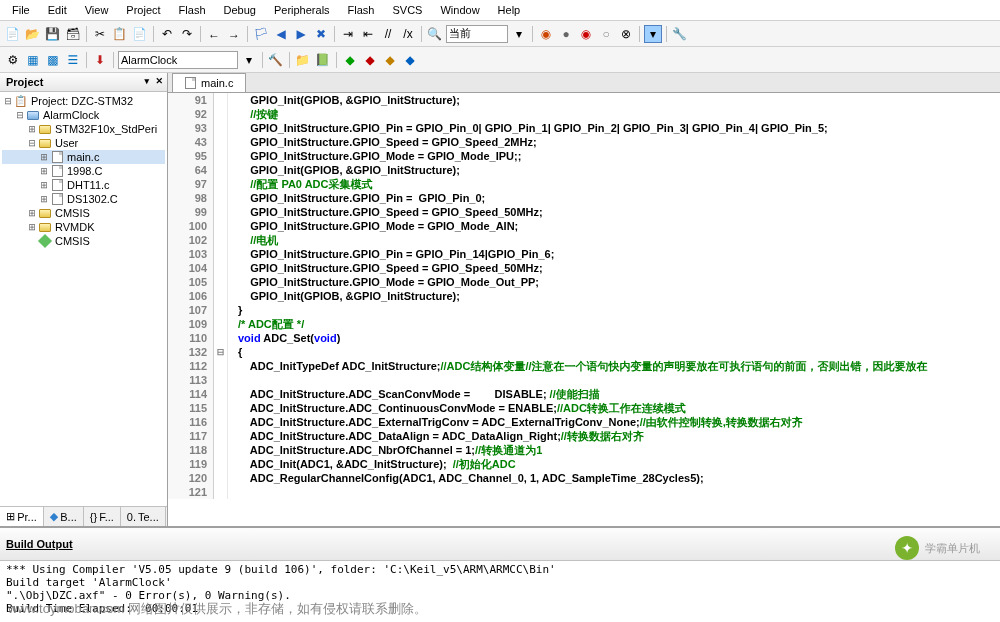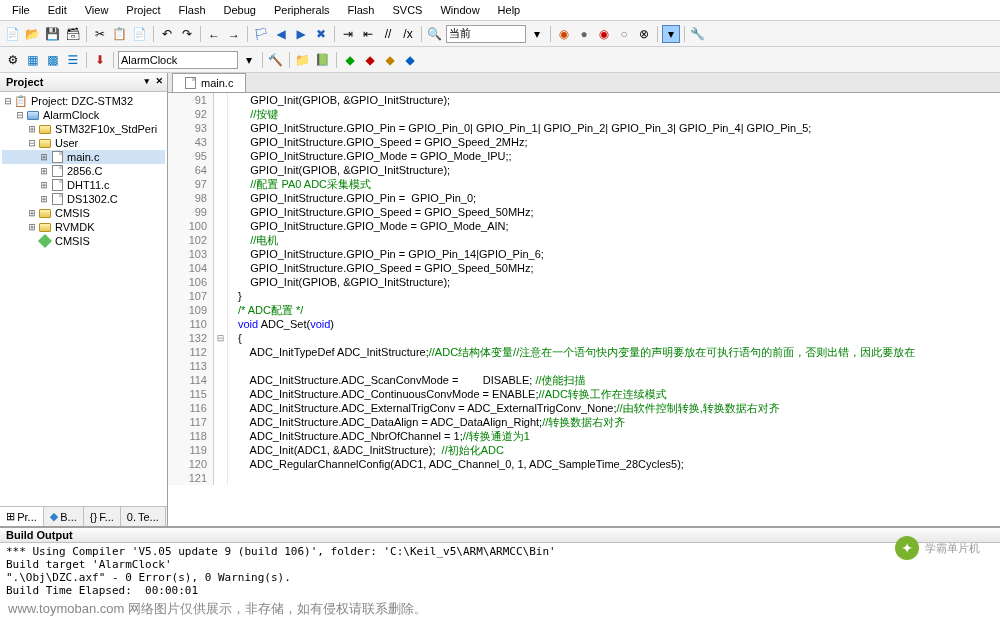--- a/index.html
+++ b/index.html
@@ -23,29 +23,29 @@
 .folder-blue { background: linear-gradient(#cde5ff,#7ab0e0); border: 1px solid #5080b0; border-radius: 1px; width: 12px; height: 9px; }
 .file-ico { width: 11px; height: 12px; background: #fff; border: 1px solid #888; position: relative; }
 .file-ico::after { content:''; position:absolute; right:0; top:0; width:3px; height:3px; background:#ccc; }
 .diamond-green { width: 10px; height: 10px; background: #60c060; transform: rotate(45deg); margin: 0 2px; }
 .tab-bottom { display: flex; border-top: 1px solid #c0c0c0; background: #f0f0f0; }
 .tab-bottom div { padding: 3px 6px; border-right: 1px solid #c0c0c0; font-size: 10px; cursor: pointer; display: flex; align-items: center; gap: 2px; }
 .tab-bottom div.active { background: #fff; }
 .editor-area { flex: 1; display: flex; flex-direction: column; background: #fff; min-width: 0; }
 .editor-tabs { display: flex; background: #e8e8e8; border-bottom: 1px solid #a0a0a0; padding-left: 4px; }
 .editor-tab { background: #fff; border: 1px solid #a0a0a0; border-bottom: none; padding: 3px 12px; display: flex; align-items: center; gap: 5px; font-size: 11px; cursor: pointer; }
-.code-area { flex: 1; overflow: auto; }
+.code-area { flex: 1; overflow: auto; font-weight: bold; }
 .code-line { display: flex; font-family: Consolas, "Courier New", monospace; font-size: 12px; line-height: 14px; white-space: pre; }
 .gutter { width: 46px; text-align: right; padding-right: 6px; color: #808080; background: #f8f8f8; border-right: 1px solid #d0d0d0; flex-shrink: 0; user-select: none; }
 .fold-col { width: 14px; background: #fff; border-right: 1px solid #e8e8e8; flex-shrink: 0; text-align: center; color: #888; font-size: 9px; }
 .code-text { padding-left: 10px; color: #000; }
 .kw { color: #0000ff; }
 .cm { color: #008000; }
 .output-panel { height: 96px; background: #fff; border-top: 2px solid #a0a0a0; display: flex; flex-direction: column; }
-.output-header { background: linear-gradient(#fdfdfd,#e8e8e8); border-bottom: 1px solid #c0c0c0; padding: 1px 6px; font-weight: bold; }
+.output-header { background: linear-gradient(#fdfdfd,#e8e8e8); border-bottom: 1px solid #c0c0c0; padding: 10px 6px; font-weight: bold; text-decoration: underline; }
 .output-body { flex: 1; padding: 2px 6px; font-family: Consolas, monospace; font-size: 11px; overflow: auto; white-space: pre; }
 .watermark { position: absolute; font-size: 13px; color: #888; }
 .wm-left { bottom: 4px; left: 8px; }
 .wm-right { right: 20px; bottom: 62px; font-size: 22px; color: #999; display: flex; align-items: center; gap: 6px; }
 .wm-right .wechat { width: 24px; height: 24px; border-radius: 50%; background: #7bb32e; display: flex; align-items: center; justify-content: center; color: #fff; font-size: 14px; }
 .combo { font-size: 11px; border: 1px solid #a0a0a0; height: 18px; padding: 0 2px; }
 </style>
 </head>
 <body>
 
@@ -83,21 +83,21 @@
   <div class="ico" style="color:#2060c0">◀</div>
   <div class="ico" style="color:#2060c0">▶</div>
   <div class="ico" style="color:#2060c0">✖</div>
   <div class="sep"></div>
   <div class="ico">⇥</div>
   <div class="ico">⇤</div>
   <div class="ico">//</div>
   <div class="ico">/x</div>
   <div class="sep"></div>
   <div class="ico">🔍</div>
-  <input class="combo" style="width: 80px;" value="当前">
+  <input class="combo" style="width: 62px;" value="当前">
   <div class="ico">▾</div>
   <div class="sep"></div>
   <div class="ico" style="color:#cc4400">◉</div>
   <div class="ico" style="color:#666">●</div>
   <div class="ico" style="color:#cc0000">◉</div>
   <div class="ico" style="color:#888">○</div>
   <div class="ico">⊗</div>
   <div class="sep"></div>
   <div class="ico" style="background:#a0d0ff;border:1px solid #5080c0">▾</div>
   <div class="sep"></div>
@@ -165,21 +165,21 @@
           <span class="fldr">
             <span class="file-ico"></span>
           </span>
           <span>main.c</span>
         </div>
       <div class="tree-node" style="padding-left:36px">
           <span class="glyph">⊞</span>
           <span class="fldr">
             <span class="file-ico"></span>
           </span>
-          <span>2856.C</span>
+          <span>1998.C</span>
         </div>
       <div class="tree-node" style="padding-left:36px">
           <span class="glyph">⊞</span>
           <span class="fldr">
             <span class="file-ico"></span>
           </span>
           <span>DHT11.c</span>
         </div>
       <div class="tree-node" style="padding-left:36px">
           <span class="glyph">⊞</span>
@@ -244,20 +244,21 @@
         <div class="code-line"><div class="gutter">43</div><div class="fold-col"></div><div class="code-text">    GPIO_InitStructure.GPIO_Speed = GPIO_Speed_2MHz;</div></div>
         <div class="code-line"><div class="gutter">95</div><div class="fold-col"></div><div class="code-text">    GPIO_InitStructure.GPIO_Mode = GPIO_Mode_IPU;;</div></div>
         <div class="code-line"><div class="gutter">64</div><div class="fold-col"></div><div class="code-text">    GPIO_Init(GPIOB, &amp;GPIO_InitStructure);</div></div>
         <div class="code-line"><div class="gutter">97</div><div class="fold-col"></div><div class="code-text">    <span class="cm">//配置 PA0 ADC采集模式</span></div></div>
         <div class="code-line"><div class="gutter">98</div><div class="fold-col"></div><div class="code-text">    GPIO_InitStructure.GPIO_Pin =  GPIO_Pin_0;</div></div>
         <div class="code-line"><div class="gutter">99</div><div class="fold-col"></div><div class="code-text">    GPIO_InitStructure.GPIO_Speed = GPIO_Speed_50MHz;</div></div>
         <div class="code-line"><div class="gutter">100</div><div class="fold-col"></div><div class="code-text">    GPIO_InitStructure.GPIO_Mode = GPIO_Mode_AIN;</div></div>
         <div class="code-line"><div class="gutter">102</div><div class="fold-col"></div><div class="code-text">    <span class="cm">//电机</span></div></div>
         <div class="code-line"><div class="gutter">103</div><div class="fold-col"></div><div class="code-text">    GPIO_InitStructure.GPIO_Pin = GPIO_Pin_14|GPIO_Pin_6;</div></div>
         <div class="code-line"><div class="gutter">104</div><div class="fold-col"></div><div class="code-text">    GPIO_InitStructure.GPIO_Speed = GPIO_Speed_50MHz;</div></div>
+        <div class="code-line"><div class="gutter">105</div><div class="fold-col"></div><div class="code-text">    GPIO_InitStructure.GPIO_Mode = GPIO_Mode_Out_PP;</div></div>
         <div class="code-line"><div class="gutter">106</div><div class="fold-col"></div><div class="code-text">    GPIO_Init(GPIOB, &amp;GPIO_InitStructure);</div></div>
         <div class="code-line"><div class="gutter">107</div><div class="fold-col"></div><div class="code-text">}</div></div>
         <div class="code-line"><div class="gutter">109</div><div class="fold-col"></div><div class="code-text"><span class="cm">/* ADC配置 */</span></div></div>
         <div class="code-line"><div class="gutter">110</div><div class="fold-col"></div><div class="code-text"><span class="kw">void</span> ADC_Set(<span class="kw">void</span>)</div></div>
         <div class="code-line"><div class="gutter">132</div><div class="fold-col">⊟</div><div class="code-text">{</div></div>
         <div class="code-line"><div class="gutter">112</div><div class="fold-col"></div><div class="code-text">    ADC_InitTypeDef ADC_InitStructure;<span class="cm">//ADC结构体变量//注意在一个语句快内变量的声明要放在可执行语句的前面，否则出错，因此要放在</span></div></div>
         <div class="code-line"><div class="gutter">113</div><div class="fold-col"></div></div>
         <div class="code-line"><div class="gutter">114</div><div class="fold-col"></div><div class="code-text">    ADC_InitStructure.ADC_ScanConvMode =        DISABLE; <span class="cm">//使能扫描</span></div></div>
         <div class="code-line"><div class="gutter">115</div><div class="fold-col"></div><div class="code-text">    ADC_InitStructure.ADC_ContinuousConvMode = ENABLE;<span class="cm">//ADC转换工作在连续模式</span></div></div>
         <div class="code-line"><div class="gutter">116</div><div class="fold-col"></div><div class="code-text">    ADC_InitStructure.ADC_ExternalTrigConv = ADC_ExternalTrigConv_None;<span class="cm">//由软件控制转换,转换数据右对齐</span></div></div>

